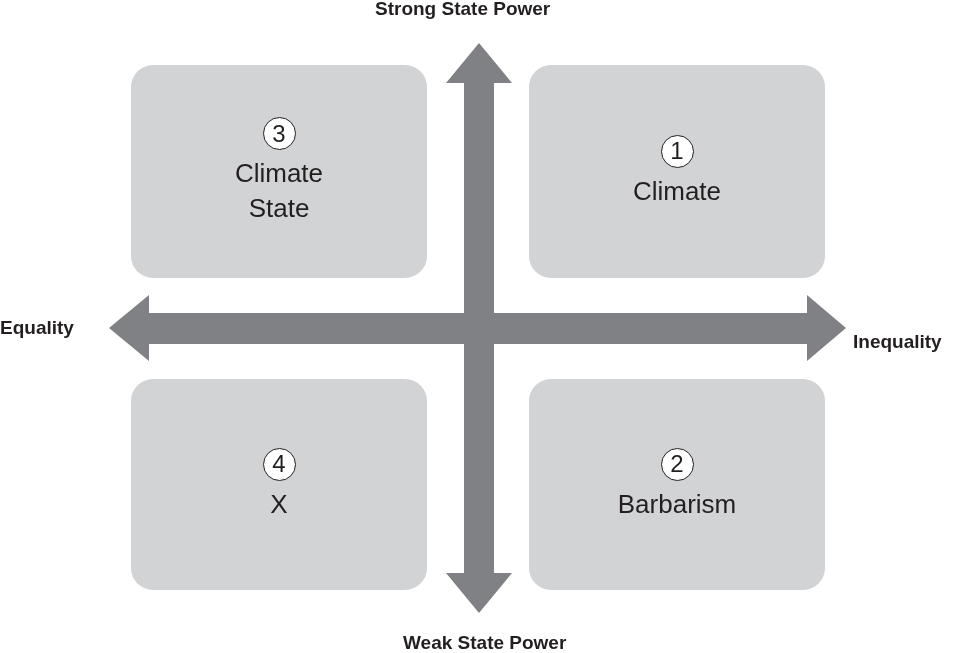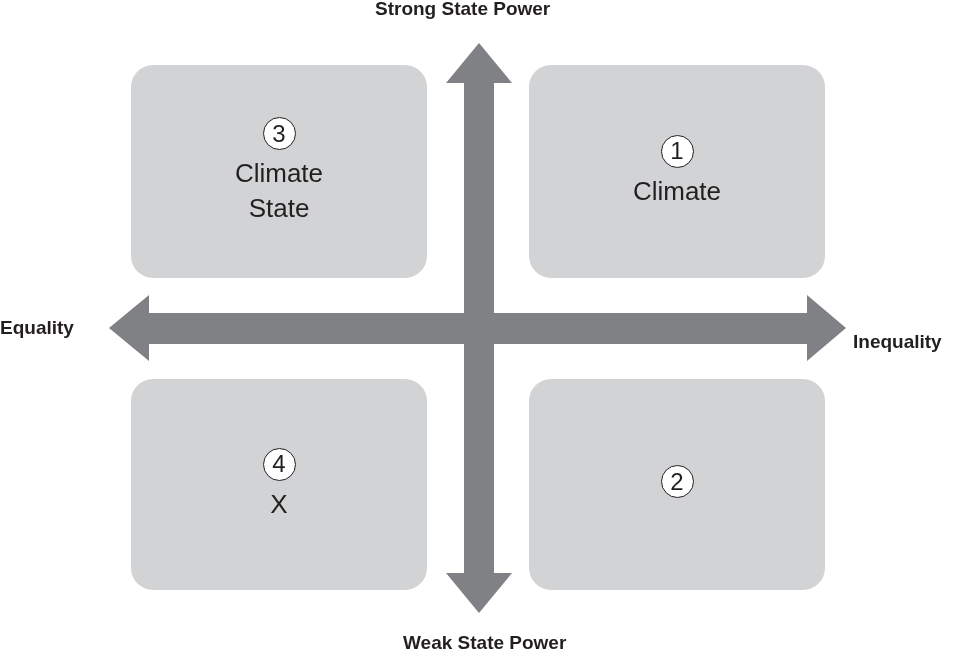--- a/index.html
+++ b/index.html
@@ -33,20 +33,21 @@
   <div class="title">Climate</div>
 </div>
 
 <div class="box" style="left:131px; top:379px; width:296px; height:211px;">
   <div class="num">4</div>
   <div class="title">X</div>
 </div>
 
 <div class="box" style="left:529px; top:379px; width:296px; height:211px;">
   <div class="num">2</div>
+  <div class="title">Barbarism</div>
 </div>
 
 <svg class="arrows" width="957" height="653">
   <g fill="#808184">
     <polygon points="479,43 512,83 494,83 494,573 512,573 479,613 446,573 464,573 464,83 446,83"></polygon>
     <polygon points="109,328 149,295 149,313 807,313 807,295 846,328 807,361 807,344 149,344 149,361"></polygon>
   </g>
 </svg>
 
 </body></html>

